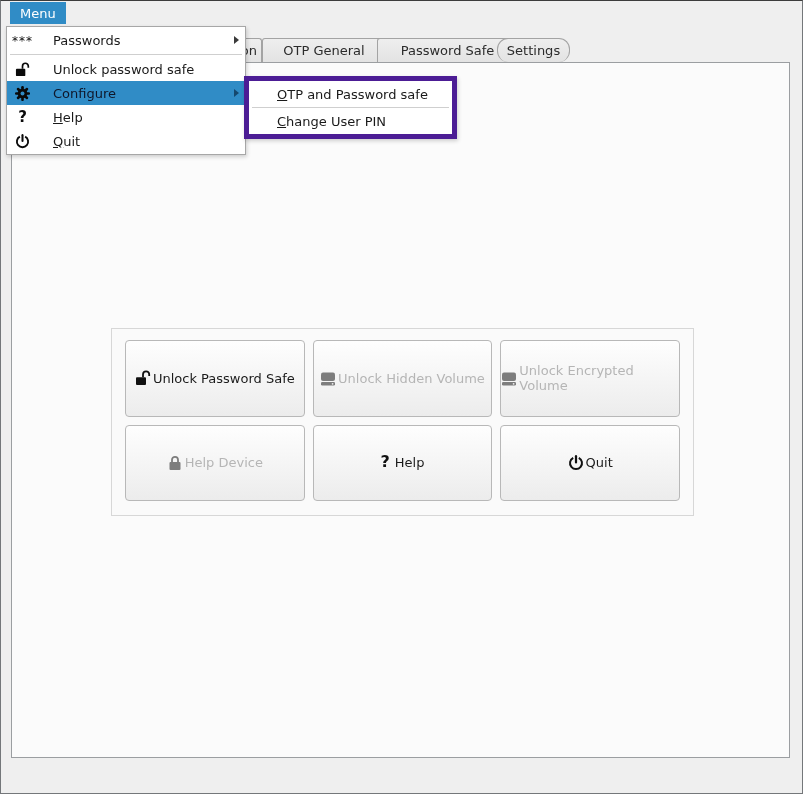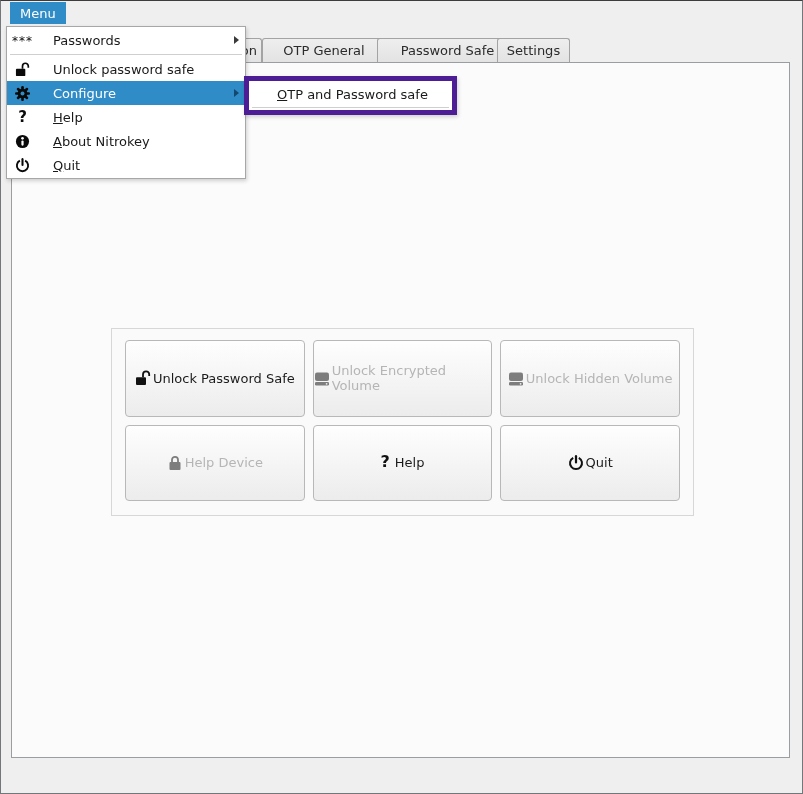--- a/index.html
+++ b/index.html
@@ -55,21 +55,21 @@
 
   
   .menu{
     position:absolute;left:6px;top:26px;width:240px;box-sizing:border-box;
     background:#ffffff;border:1px solid #a7a7a7;padding:1px 0;
     box-shadow:1px 2px 4px rgba(0,0,0,.18);z-index:10;
   }
   .menu-item{height:24px;display:flex;align-items:center;}
   .menu-item .mico{width:17px;margin-left:7px;display:flex;align-items:center;justify-content:center;color:#0a0a0a;}
   .menu-item .mlabel{margin-left:22px;}
-  .menu-item.hl{background:#308cc6;color:#ffffff;}
+  .menu-item.hl{background:#308cc6;color:#0f172a;}
   .menu-sep{height:1px;background:#cfcfcf;margin:2px 3px;}
   .subarrow{
     margin-left:auto;margin-right:6px;width:0;height:0;
     border-left:5px solid #3a3a3a;border-top:4px solid transparent;border-bottom:4px solid transparent;
   }
   .menu-item.hl .subarrow{border-left-color:#15486e;}
   .ast{letter-spacing:1px;font-size:12px;position:relative;top:1px;}
   .qmenu{font-weight:bold;font-size:15px;}
 
   
@@ -96,21 +96,21 @@
 
   <div class="tab partial" style="left:218px;width:44px;">
     <span>on</span>
   </div>
   <div class="tab" style="left:262px;width:124px;">
     <span>OTP General</span>
   </div>
   <div class="tab" style="left:377px;width:141px;">
     <span>Password Safe</span>
   </div>
-  <div class="tab" style="left:497px;width:73px;">
+  <div class="tab" style="left:497px;width:73px;border-radius:11px;">
     <span>Settings</span>
   </div>
 
   <div class="pane">
     <div class="groupbox">
 
       <div class="btn">
         <span class="ic">
           <svg width="16" height="16" viewBox="0 0 16 16">
             <rect x="1" y="7.2" width="10" height="7.8" rx="1" fill="currentColor"></rect>
@@ -121,32 +121,32 @@
       </div>
 
       <div class="btn disabled">
         <span class="ic">
           <svg width="16" height="16" viewBox="0 0 16 16">
             <rect x="1" y="2.5" width="14" height="8.5" rx="2" fill="currentColor"></rect>
             <rect x="1" y="12" width="14" height="3.5" rx="1.2" fill="currentColor"></rect>
             <circle cx="12.6" cy="13.8" r="0.9" fill="#eeeeee"></circle>
           </svg>
         </span>
-        <span>Unlock Encrypted Volume</span>
+        <span>Unlock Hidden Volume</span>
       </div>
 
       <div class="btn disabled">
         <span class="ic">
           <svg width="16" height="16" viewBox="0 0 16 16">
             <rect x="1" y="2.5" width="14" height="8.5" rx="2" fill="currentColor"></rect>
             <rect x="1" y="12" width="14" height="3.5" rx="1.2" fill="currentColor"></rect>
             <circle cx="12.6" cy="13.8" r="0.9" fill="#eeeeee"></circle>
           </svg>
         </span>
-        <span>Unlock Hidden Volume</span>
+        <span>Unlock Encrypted Volume</span>
       </div>
 
       <div class="btn disabled">
         <span class="ic">
           <svg width="16" height="16" viewBox="0 0 16 16">
             <rect x="2.5" y="7" width="11" height="8" rx="1" fill="currentColor"></rect>
             <path d="M5 7 V4.8 A3 3 0 0 1 11 4.8 V7" fill="none" stroke="currentColor" stroke-width="1.8"></path>
           </svg>
         </span>
         <span>Help Device</span>
@@ -210,44 +210,37 @@
       </span>
       <span class="mlabel">Configure</span>
       <span class="subarrow"></span>
     </div>
 
     <div class="menu-item">
       <span class="mico qmenu">?</span>
       <span class="mlabel"><u>H</u>elp</span>
     </div>
 
-    <div class="menu-item">
-      <span class="mico">
-        <svg width="15" height="15" viewBox="0 0 16 16">
-          <circle cx="8" cy="8" r="7" fill="currentColor"></circle>
-          <circle cx="8" cy="4.6" r="1.4" fill="#ffffff"></circle>
-          <rect x="6.8" y="6.9" width="2.4" height="5.5" rx="1.1" fill="#ffffff"></rect>
-        </svg>
-      </span>
-      <span class="mlabel"><u>A</u>bout Nitrokey</span>
-    </div>
 
     <div class="menu-item">
       <span class="mico">
         <svg width="15" height="15" viewBox="0 0 16 16">
           <path d="M8 1.2 L8 7.4" stroke="currentColor" stroke-width="2.2" stroke-linecap="round" fill="none"></path>
           <path d="M5.2 2.8 A6 6 0 1 0 10.8 2.8" fill="none" stroke="currentColor" stroke-width="2"></path>
         </svg>
       </span>
       <span class="mlabel"><u>Q</u>uit</span>
     </div>
 
   </div>
 
   <div class="submenu">
     <div class="menu-item">
       <span><u>O</u>TP and Password safe</span>
     </div>
     <div class="menu-sep"></div>
+    <div class="menu-item">
+      <span><u>C</u>hange User PIN</span>
+    </div>
   </div>
 
   <div class="frame"></div>
 </div>
 
 </body></html>

